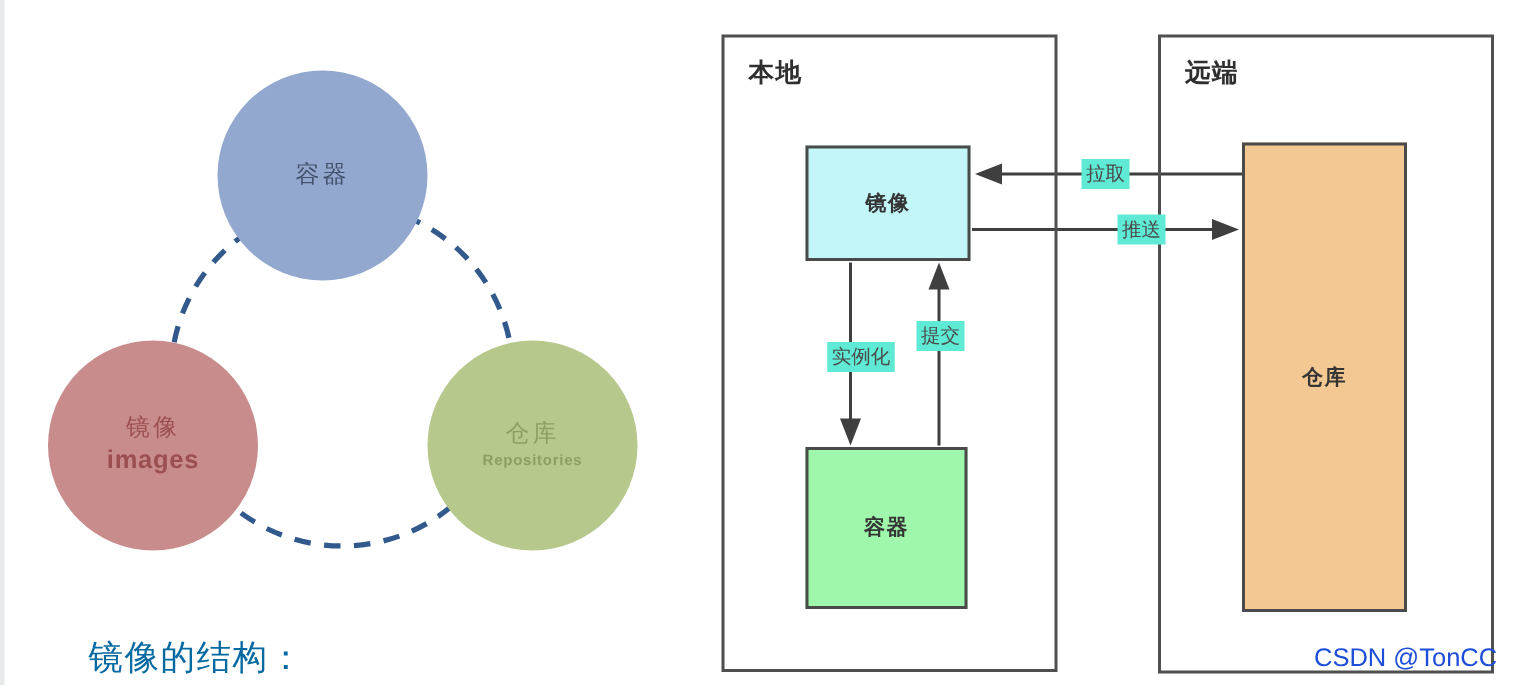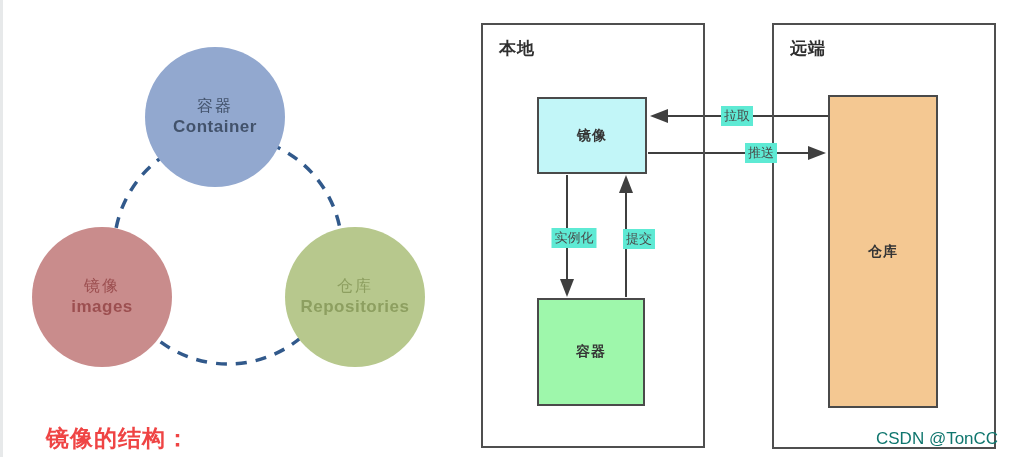--- a/index.html
+++ b/index.html
@@ -21,21 +21,21 @@
     position:absolute;z-index:1;
     width:140px;height:140px;border-radius:50%;
     display:flex;flex-direction:column;align-items:center;justify-content:center;
     text-align:center;line-height:1.35;
   }
   .circle-container{left:145px;top:47px;background:#92a8cf;color:#42526b;}
   .circle-images{left:32px;top:227px;background:#c98c8c;color:#9c4f50;}
   .circle-repos{left:285px;top:227px;background:#b7c88d;color:#8d9f60;}
   .circle .zh{font-size:16px;letter-spacing:2px;}
   .circle .en{font-size:17px;font-weight:600;letter-spacing:0.5px;}
-  .circle-repos .en{font-size:17px;text-align:right;}
+  .circle-repos .en{font-size:10px;text-align:right;}
 
   
   .frame{
     position:absolute;z-index:1;
     border:2px solid #4f4f4f;background:transparent;
     box-sizing:border-box;
   }
   .frame-local{left:481px;top:23px;width:224px;height:425px;}
   .frame-remote{left:772px;top:23px;width:224px;height:426px;}
   .frame-label{
@@ -54,30 +54,30 @@
 
   .edge-label{
     position:absolute;z-index:2;
     background:#5eead4;color:#4a4a4a;
     font-size:13px;padding:1px 3px;white-space:nowrap;
     transform:translate(-50%,-50%);
   }
   .lbl-pull{left:737px;top:116px;}
   .lbl-push{left:737px;top:153px;margin-left:24px;}
   .lbl-inst{left:574px;top:238px;}
-  .lbl-commit{left:627px;top:239px;margin-left:12px;}
+  .lbl-commit{left:627px;top:224px;}
 
   
   .caption{
-    position:absolute;left:46px;top:423px;z-index:2;
-    font-size:23px;font-weight:700;color:#ef4444;letter-spacing:1px;
+    position:absolute;left:59px;top:423px;z-index:2;
+    font-size:23px;font-weight:400;color:#0369a1;letter-spacing:1px;
   }
   .watermark{
     position:absolute;left:876px;top:429px;z-index:3;
-    font-size:17px;color:#0f766e;white-space:nowrap;
+    font-size:17px;color:#1d4ed8;white-space:nowrap;
   }
 </style>
 </head>
 <body>
 
 <div class="canvas">
 
   <div class="left-edge"></div>
 
   <svg class="overlay" width="1020" height="457" viewBox="0 0 1020 457">
@@ -92,21 +92,20 @@
 
     <line x1="567" y1="175" x2="567" y2="281" stroke="#3f3f3f" stroke-width="2"></line>
     <polygon points="567,297 560,279 574,279" fill="#3f3f3f"></polygon>
 
     <line x1="626" y1="297" x2="626" y2="191" stroke="#3f3f3f" stroke-width="2"></line>
     <polygon points="626,175 619,193 633,193" fill="#3f3f3f"></polygon>
   </svg>
 
   <div class="circle circle-container">
     <div class="zh">容器</div>
-    <div class="en">Container</div>
   </div>
   <div class="circle circle-images">
     <div class="zh">镜像</div>
     <div class="en">images</div>
   </div>
   <div class="circle circle-repos">
     <div class="zh">仓库</div>
     <div class="en">Repositories</div>
   </div>
 

